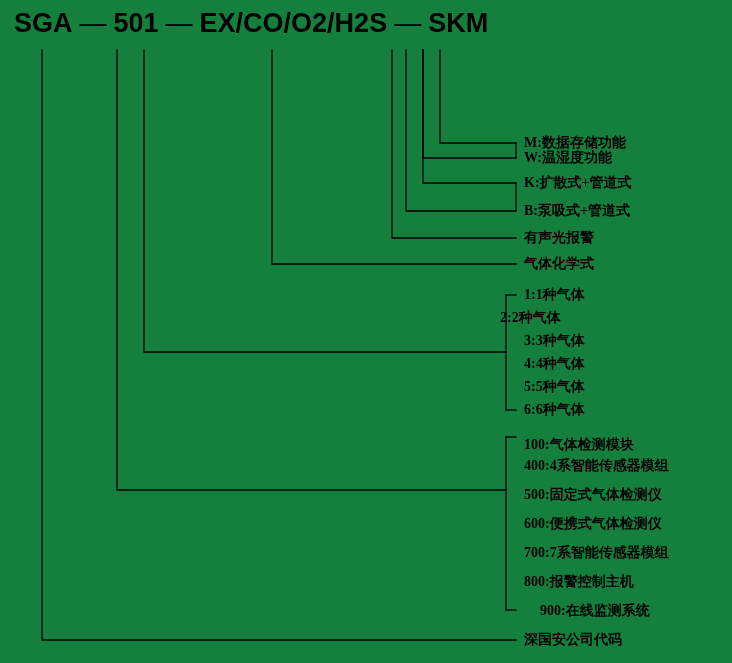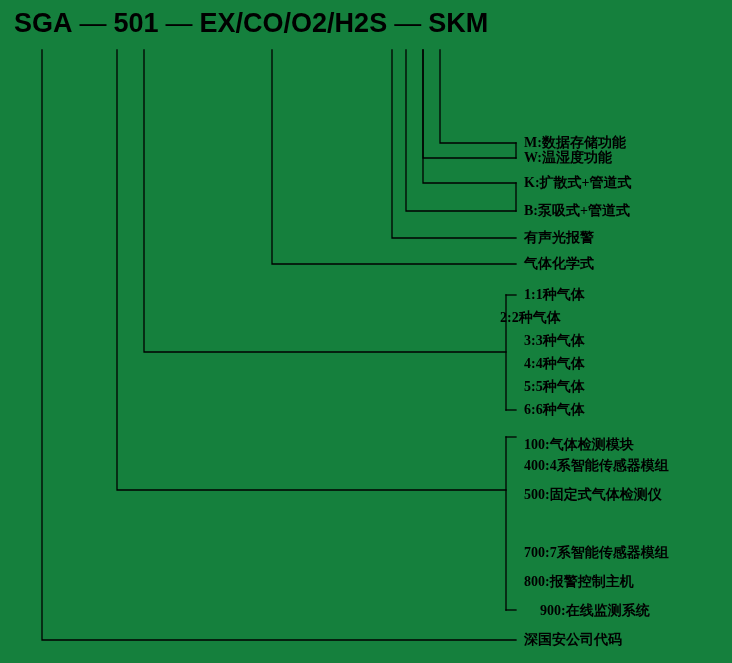--- a/index.html
+++ b/index.html
@@ -115,19 +115,20 @@
   <div class="lbl" style="left:524px; top:288px;">1:1种气体</div>
   <div class="lbl" style="left:500px; top:311px;">2:2种气体</div>
   <div class="lbl" style="left:524px; top:334px;">3:3种气体</div>
   <div class="lbl" style="left:524px; top:357px;">4:4种气体</div>
   <div class="lbl" style="left:524px; top:380px;">5:5种气体</div>
   <div class="lbl" style="left:524px; top:403px;">6:6种气体</div>
 
   <div class="lbl" style="left:524px; top:430px;margin-top:8px;">100:气体检测模块</div>
   <div class="lbl" style="left:524px; top:459px;">400:4系智能传感器模组</div>
   <div class="lbl" style="left:524px; top:488px;">500:固定式气体检测仪</div>
+  <div class="lbl" style="left:524px; top:517px;">600:便携式气体检测仪</div>
   <div class="lbl" style="left:524px; top:546px;">700:7系智能传感器模组</div>
   <div class="lbl" style="left:524px; top:575px;">800:报警控制主机</div>
   <div class="lbl" style="left:524px; top:604px;margin-left:16px;">900:在线监测系统</div>
 
   <div class="lbl" style="left:524px; top:633px;">深国安公司代码</div>
 
 </div>
 
 </body></html>

